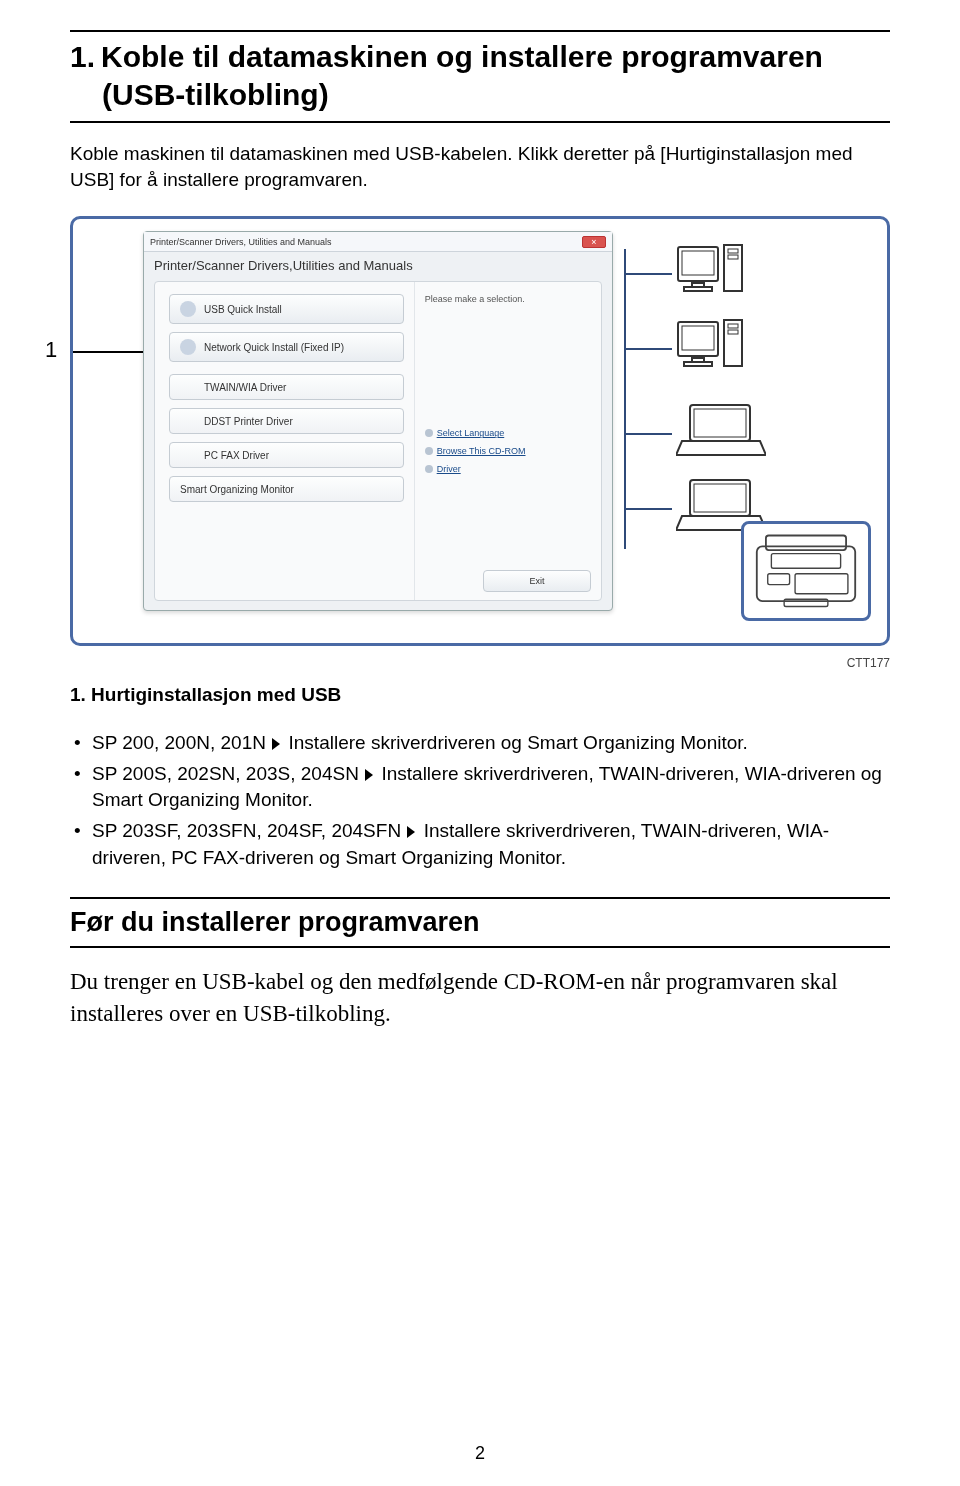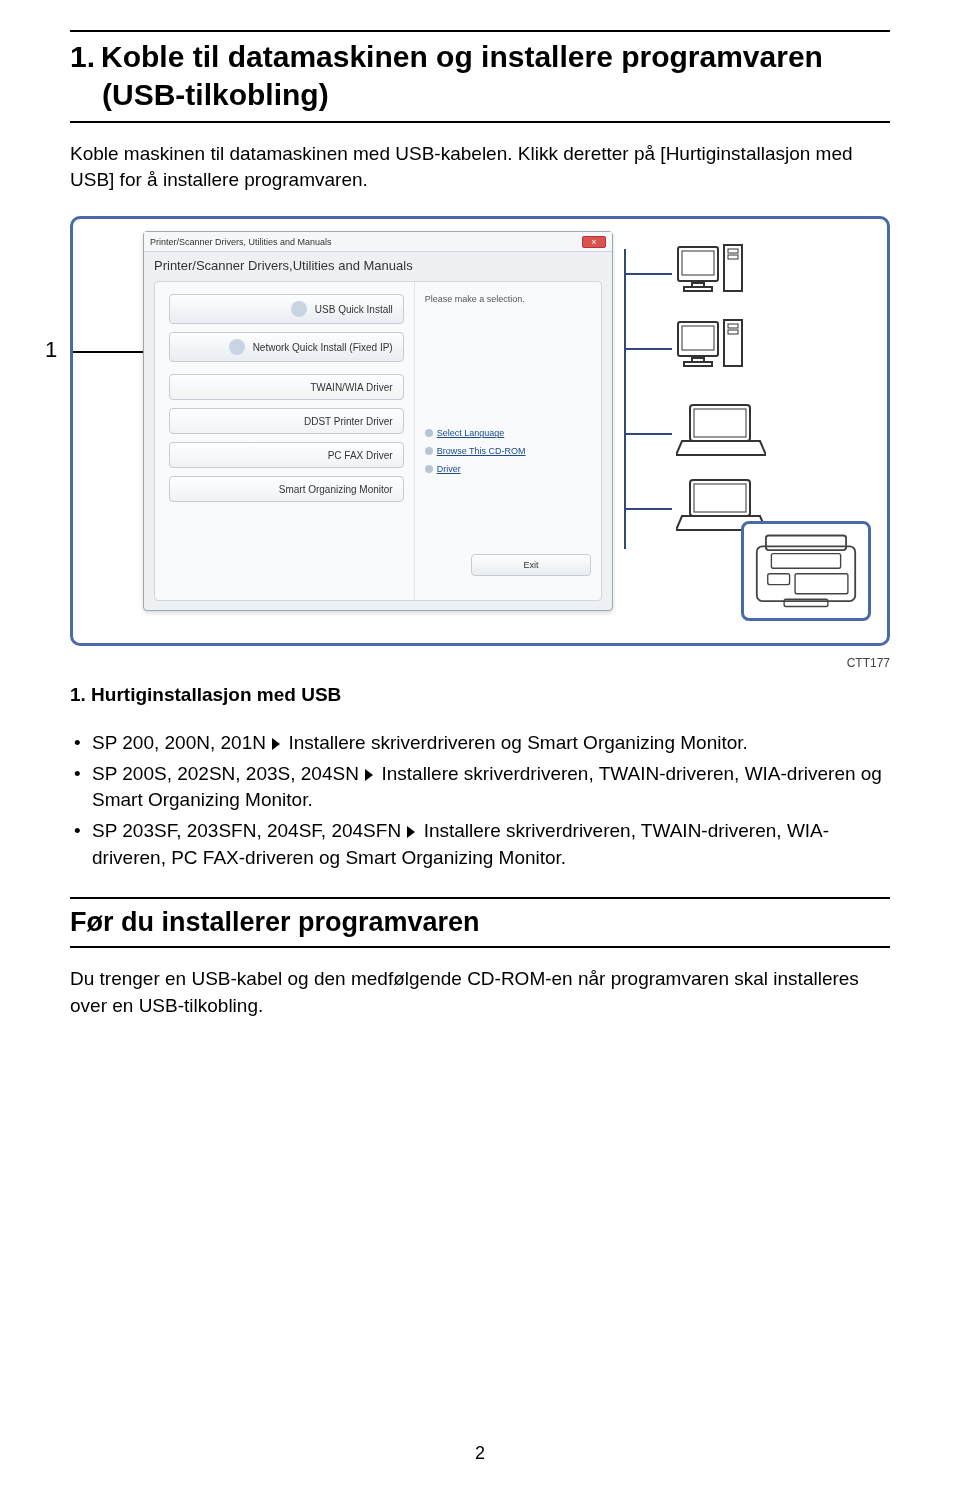--- a/index.html
+++ b/index.html
@@ -120,21 +120,20 @@
     border-radius:4px;
     background:linear-gradient(#fdfefe,#e9edf1);
     margin-bottom: 8px;
     display:flex;
     align-items:center;
     gap:8px;
     padding:3px 10px;
     font-size:10px;
     color:#333;
     cursor:pointer;
-    justify-content:flex-end;
   }
   .dlg-btn .icon {
     width:16px; height:16px;
     border-radius:50%;
     background:#c9d4e2;
     flex-shrink:0;
   }
   .dlg-btn.secondary {
     background:linear-gradient(#fdfefe,#f0f2f5);
     height:26px;
@@ -153,22 +152,22 @@
     text-decoration:underline;
     margin-top:8px;
   }
   .link-row .dot {
     width:8px; height:8px; border-radius:50%;
     background:#b8c4d2;
   }
   .exit-btn {
     position:absolute;
     right:10px;
-    bottom:24px;
-    width:120px;
+    bottom:8px;
+    width:108px;
     height:22px;
     background:linear-gradient(#fdfefe,#e9edf1);
     border:1px solid #c5ccd3;
     border-radius:4px;
     font-size:9px;
     color:#333;
     display:flex; align-items:center; justify-content:center;
   }
   
   .leader-num {
@@ -276,22 +275,23 @@
   }
   .section-h2 {
     font-size:27px;
     font-weight:bold;
     border-top:2px solid #000;
     border-bottom:2px solid #000;
     padding:8px 0;
     margin-bottom: 18px;
   }
   .body-para {
-    font-size:19px;
+    font-size:23px;
     line-height:1.4;
+    font-family:Liberation Serif, serif;
   }
   .pagenum {
     position:absolute;
     bottom: 22px;
     left:0; right:0;
     text-align:center;
     font-size:18px;
   }
 </style>
 </head>

